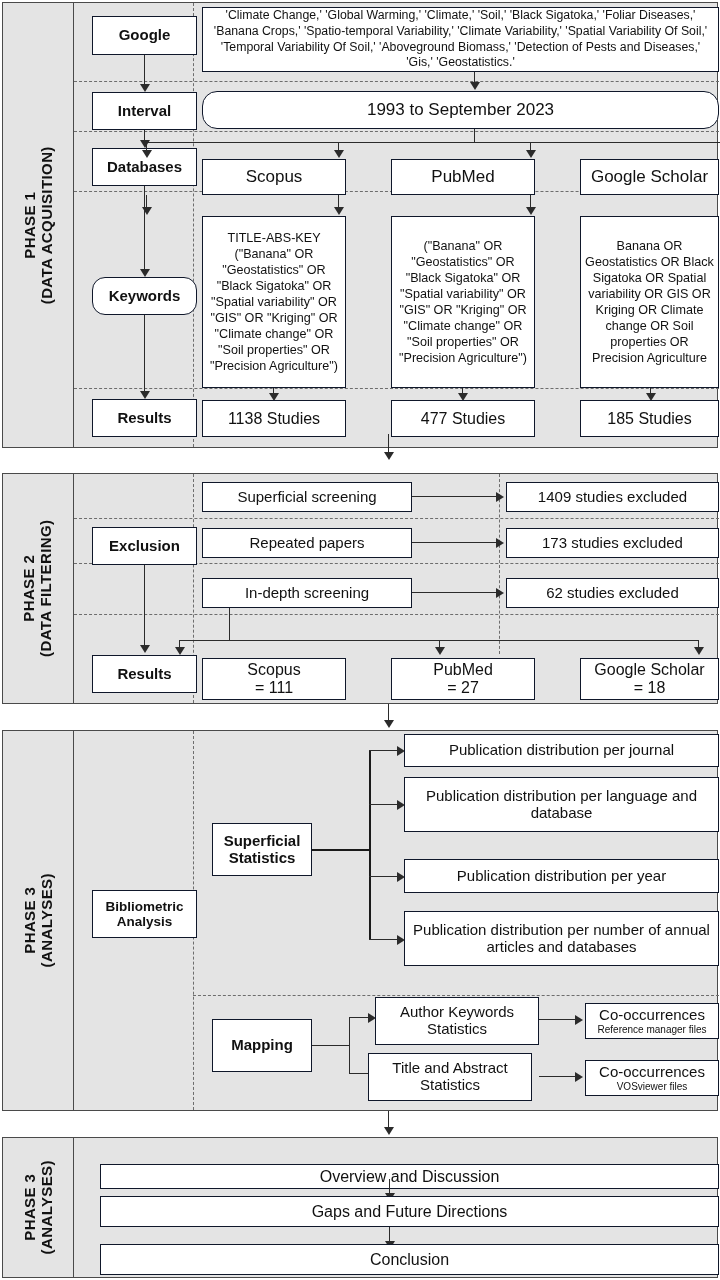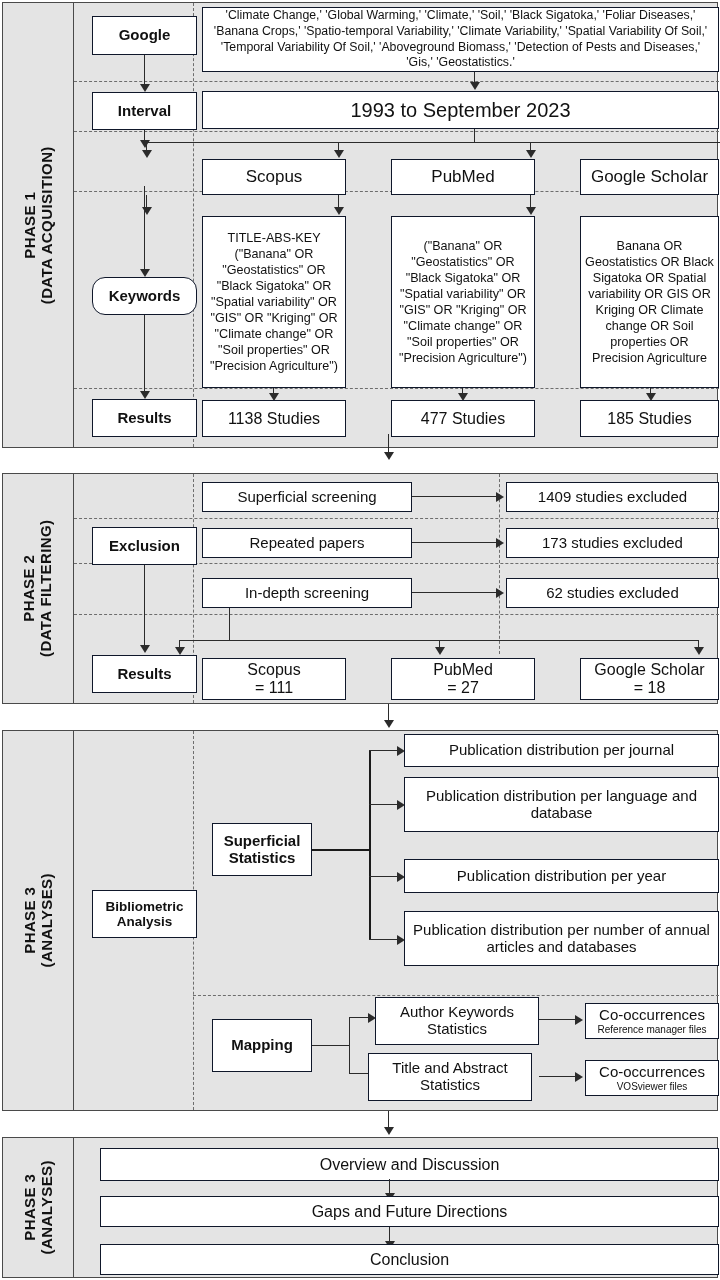--- a/index.html
+++ b/index.html
@@ -93,20 +93,23 @@
       <div class="sep-h" style="left:0px;top:128px;width:645px;"></div>
       <div class="sep-h" style="left:0px;top:188px;width:645px;"></div>
       <div class="sep-h" style="left:0px;top:385px;width:645px;"></div>
 
       <div class="box bold" style="left:18px;top:13px;width:105px;height:39px;">
         <span>Google</span>
       </div>
       <div class="box bold" style="left:18px;top:89px;width:105px;height:38px;">
         <span>Interval</span>
       </div>
+      <div class="box bold" style="left:18px;top:145px;width:105px;height:38px;">
+        <span>Databases</span>
+      </div>
       <div class="box bold" style="left:18px;top:274px;width:105px;height:38px;border-radius:13px;">
         <span>Keywords</span>
       </div>
       <div class="box bold" style="left:18px;top:396px;width:105px;height:38px;">
         <span>Results</span>
       </div>
 
       <div class="ln v" style="left:70px;top:52px;height:31px;"></div>
       <div class="arrow down" style="left:66px;top:81px;"></div>
       <div class="ln v" style="left:70px;top:127px;height:12px;"></div>
@@ -115,21 +118,21 @@
       <div class="arrow down" style="left:66px;top:266px;"></div>
       <div class="ln v" style="left:70px;top:312px;height:78px;"></div>
       <div class="arrow down" style="left:66px;top:388px;"></div>
 
       <div class="box scope-list" style="left:128px;top:4px;width:517px;height:65px;">
         <span>'Climate Change,' 'Global Warming,' 'Climate,' 'Soil,' 'Black Sigatoka,' 'Foliar Diseases,' 'Banana Crops,' 'Spatio-temporal Variability,' 'Climate Variability,' 'Spatial Variability Of Soil,' 'Temporal Variability Of Soil,' 'Aboveground Biomass,' 'Detection of Pests and Diseases,' 'Gis,' 'Geostatistics.'</span>
       </div>
       <div class="ln v" style="left:400px;top:69px;height:12px;"></div>
       <div class="arrow down" style="left:396px;top:79px;"></div>
 
-      <div class="box" style="left:128px;top:88px;width:517px;height:38px;font-size:20px;">
+      <div class="box" style="left:128px;top:88px;width:517px;height:38px;font-size:17px;border-radius:15px;">
         <span>1993 to September 2023</span>
       </div>
 
       <div class="ln v" style="left:400px;top:126px;height:14px;"></div>
       <div class="ln h" style="left:72px;top:139px;width:585px;"></div>
       <div class="ln v" style="left:72px;top:139px;height:10px;"></div>
       <div class="arrow down" style="left:68px;top:147px;"></div>
       <div class="ln v" style="left:264px;top:139px;height:10px;"></div>
       <div class="arrow down" style="left:260px;top:147px;"></div>
       <div class="ln v" style="left:456px;top:139px;height:10px;"></div>
@@ -346,21 +349,21 @@
   <div class="arrow down" style="left:384px;top:1127px;"></div>
 
   <div class="phase" style="left:2px;top:1137px;width:716px;height:141px;">
     <div class="phase-label">
       <div class="vtext">
         <span>PHASE 3</span><br>
         <span>(ANALYSES)</span>
       </div>
     </div>
     <div class="phase-body">
-      <div class="box" style="left:26px;top:10px;width:619px;height:33px;font-size:16px;">
+      <div class="box" style="left:26px;top:26px;width:619px;height:25px;font-size:16px;">
         <span>Overview and Discussion</span>
       </div>
       <div class="ln v" style="left:315px;top:41px;height:18px;"></div>
       <div class="arrow down" style="left:311px;top:55px;"></div>
 
       <div class="box" style="left:26px;top:58px;width:619px;height:31px;font-size:16px;">
         <span>Gaps and Future Directions</span>
       </div>
       <div class="ln v" style="left:315px;top:89px;height:18px;"></div>
       <div class="arrow down" style="left:311px;top:103px;"></div>

